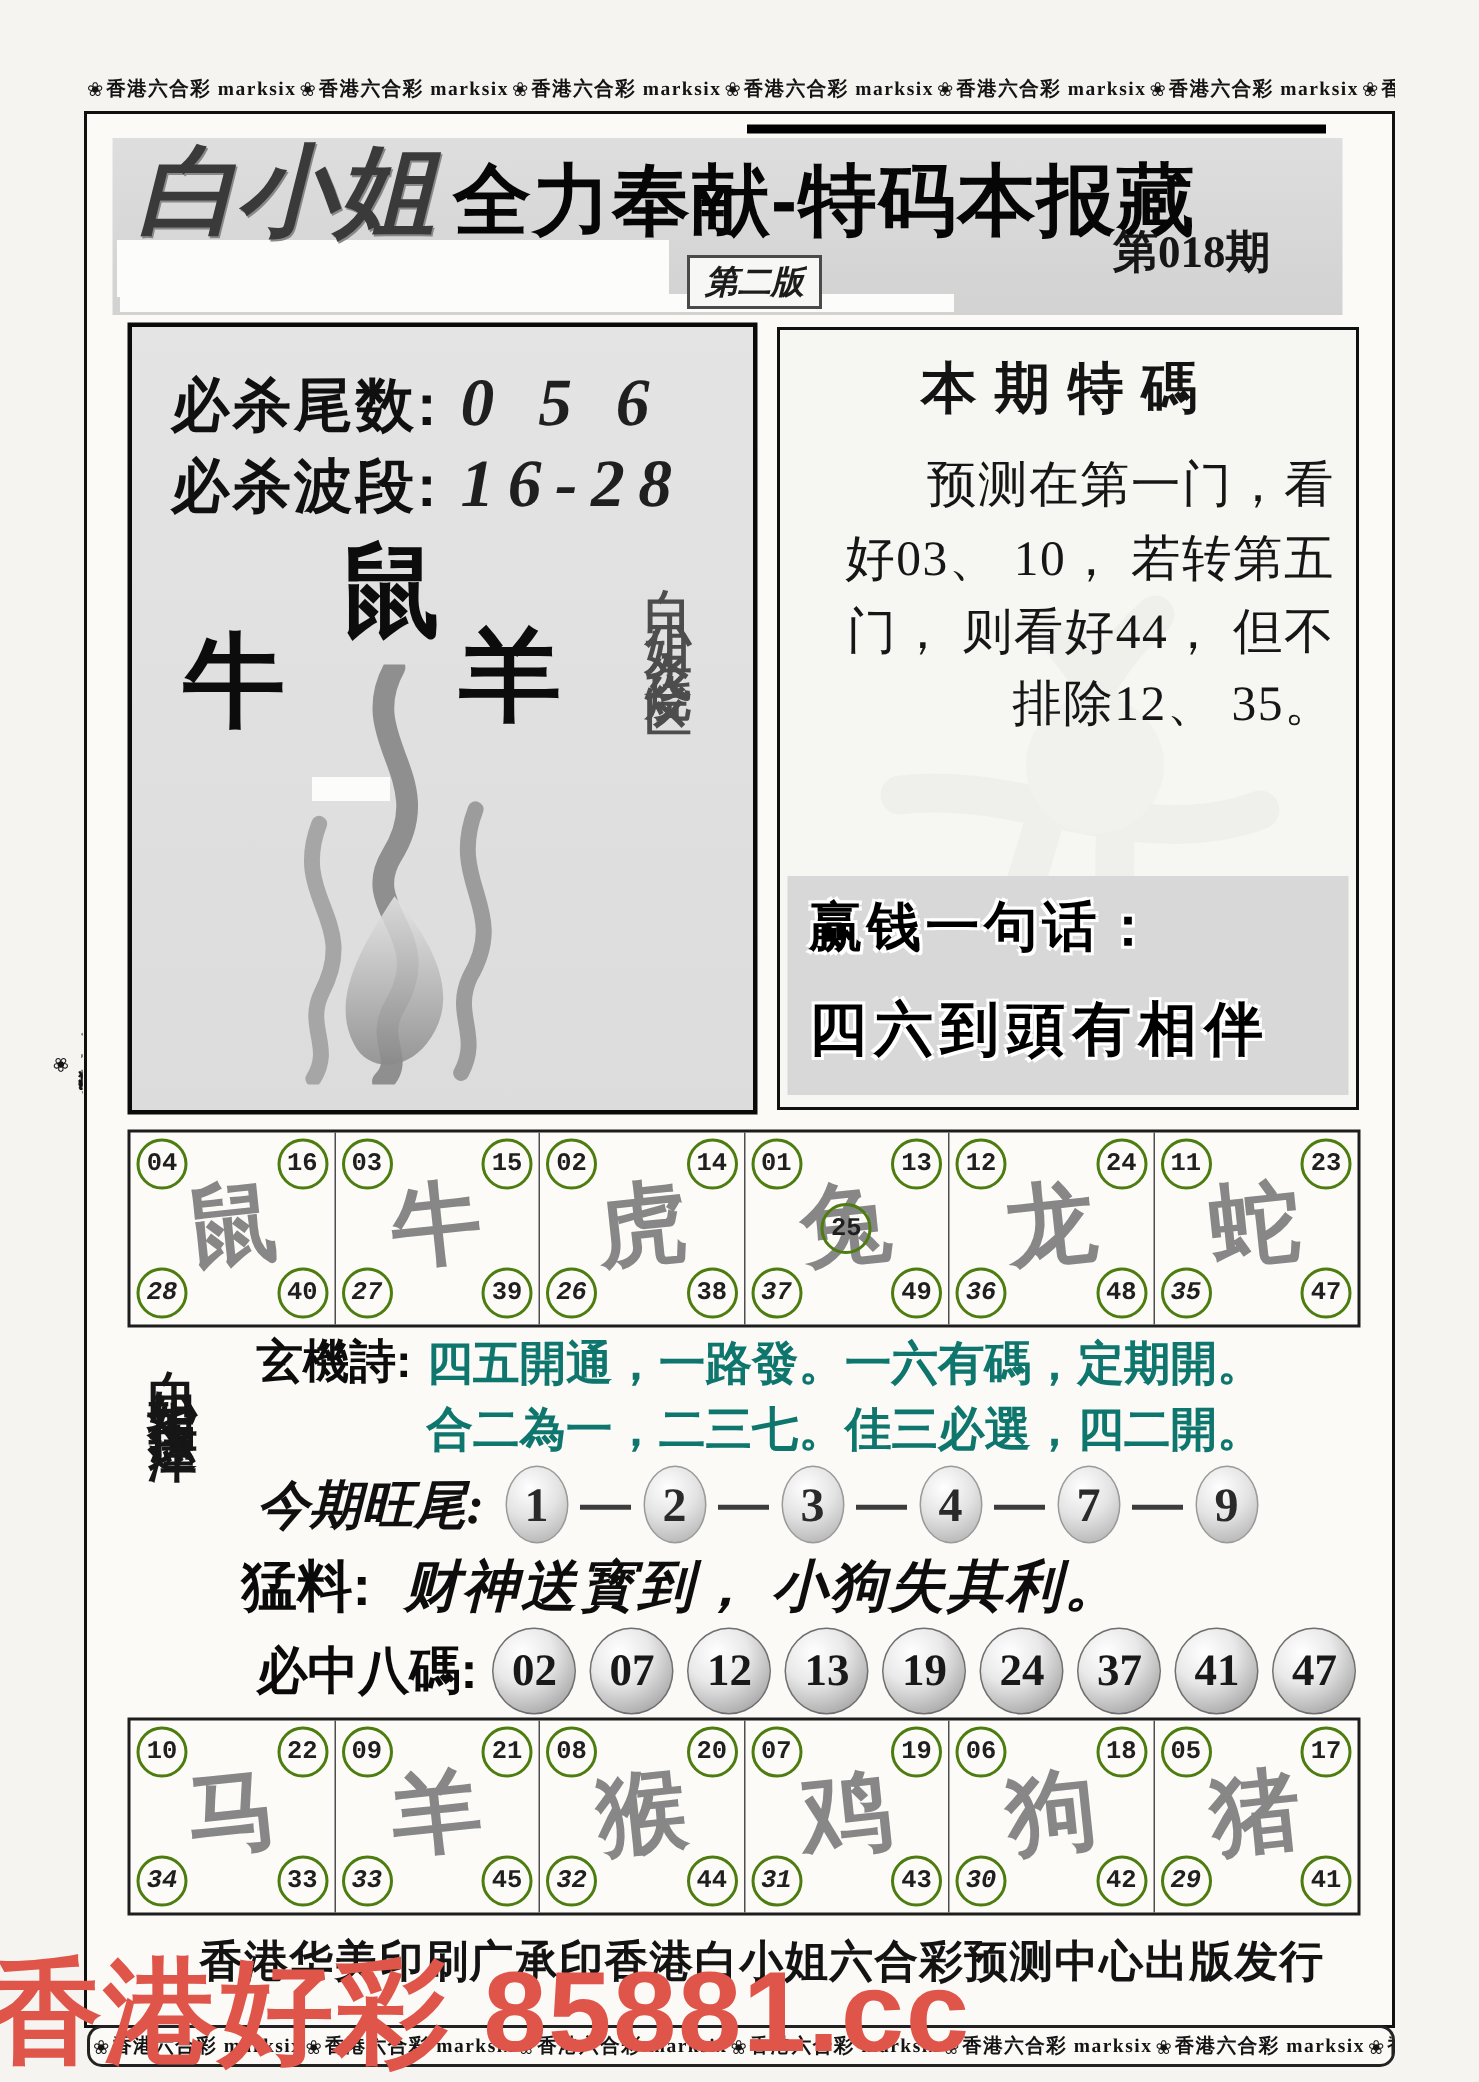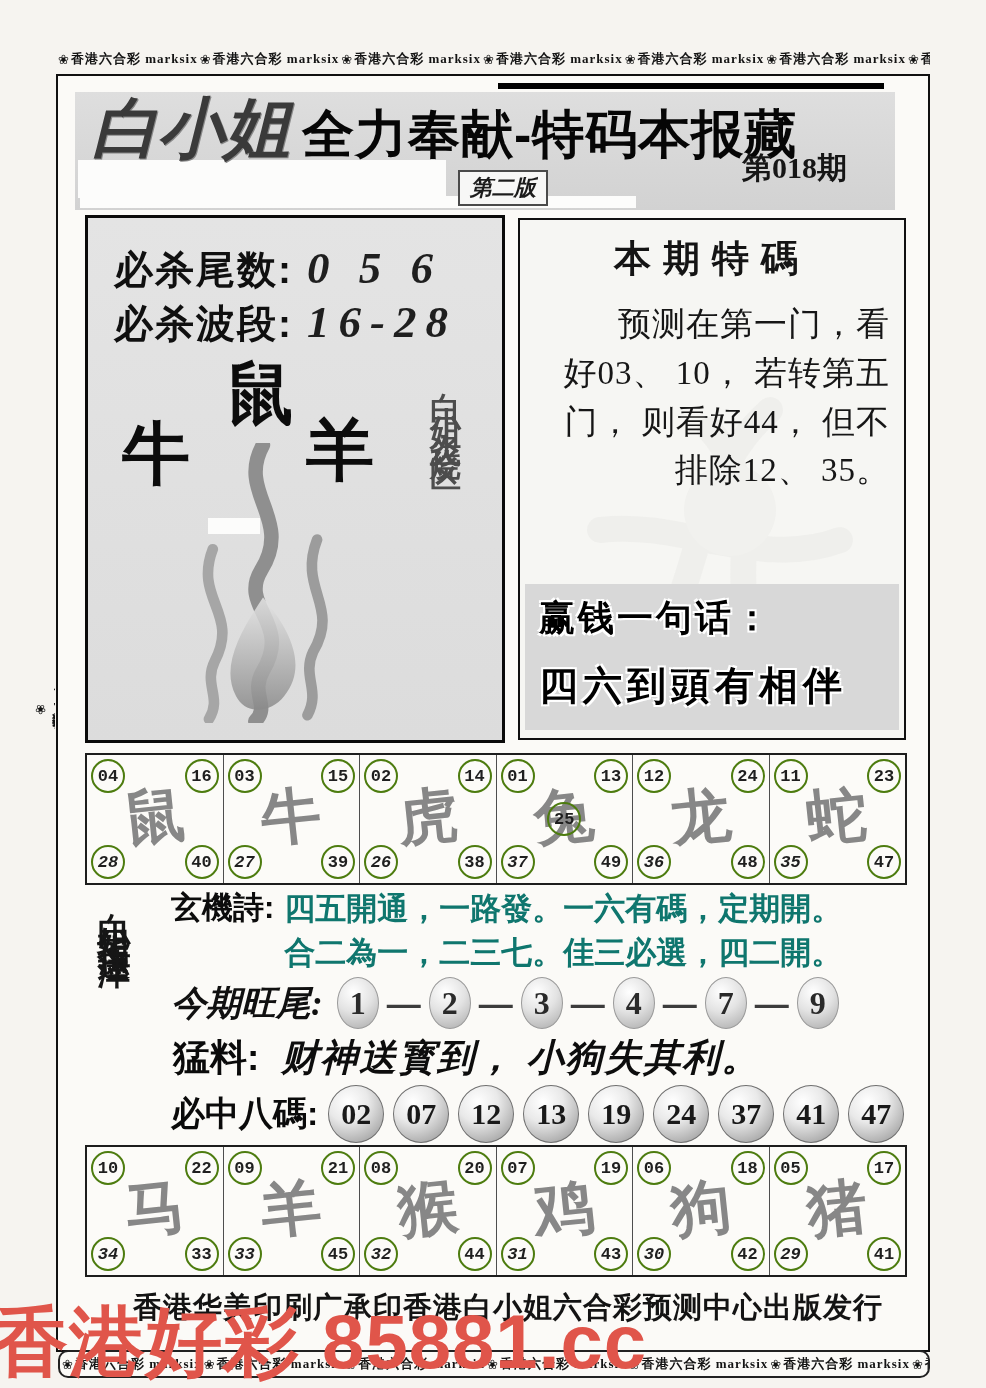--- a/index.html
+++ b/index.html
@@ -88,21 +88,21 @@
   .poem-label{font-weight:900;font-size:31px;color:#0c0c0c;white-space:nowrap;}
   .poem-lines div{font-weight:900;font-size:31px;color:#0f766e;line-height:1.42;white-space:nowrap;}
   .tail-row{position:absolute;top:92px;left:14px;display:flex;align-items:center;}
   .tail-label{font-family:"Liberation Serif",serif;font-style:italic;font-weight:900;font-size:35px;color:#101010;
               margin-right:14px;white-space:nowrap;}
   .oval{width:40px;height:50px;border-radius:50%;border:1px solid #9a9a9a;
         background:radial-gradient(circle at 38% 28%,#ffffff 0%,#e3e3e3 45%,#b9b9b9 85%,#a7a7a7 100%);
         display:inline-flex;align-items:center;justify-content:center;
         font-family:"Liberation Serif",serif;font-weight:700;font-size:32px;color:#2a2a2a;}
   .dash{font-weight:900;font-size:34px;color:#3c3c3c;margin:0 8px;}
-  .hot-row{position:absolute;top:148px;left:16px;display:flex;align-items:center;white-space:nowrap;}
+  .hot-row{position:absolute;top:148px;left:4px;display:flex;align-items:center;white-space:nowrap;}
   .hot-label{font-weight:900;font-size:37px;color:#0a0a0a;margin-right:22px;}
   .hot-text{font-family:"Liberation Serif",serif;font-style:italic;font-weight:900;font-size:37px;color:#0d0d0d;letter-spacing:2px;}
   .eight-row{position:absolute;top:200px;left:14px;display:flex;align-items:center;}
   .eight-label{font-weight:900;font-size:34px;color:#0a0a0a;margin-right:10px;white-space:nowrap;}
   .cball{width:54px;height:56px;border-radius:50%;border:1px solid #6f6f6f;margin-right:9px;
          background:radial-gradient(circle at 35% 28%,#ffffff 0%,#e9e9e9 38%,#b3b3b3 75%,#8d8d8d 100%);
          display:inline-flex;align-items:center;justify-content:center;
          font-family:"Liberation Serif",serif;font-weight:700;font-size:30px;color:#191919;}
   
   .footer{position:absolute;left:85px;top:1288px;width:818px;display:flex;justify-content:space-between;

